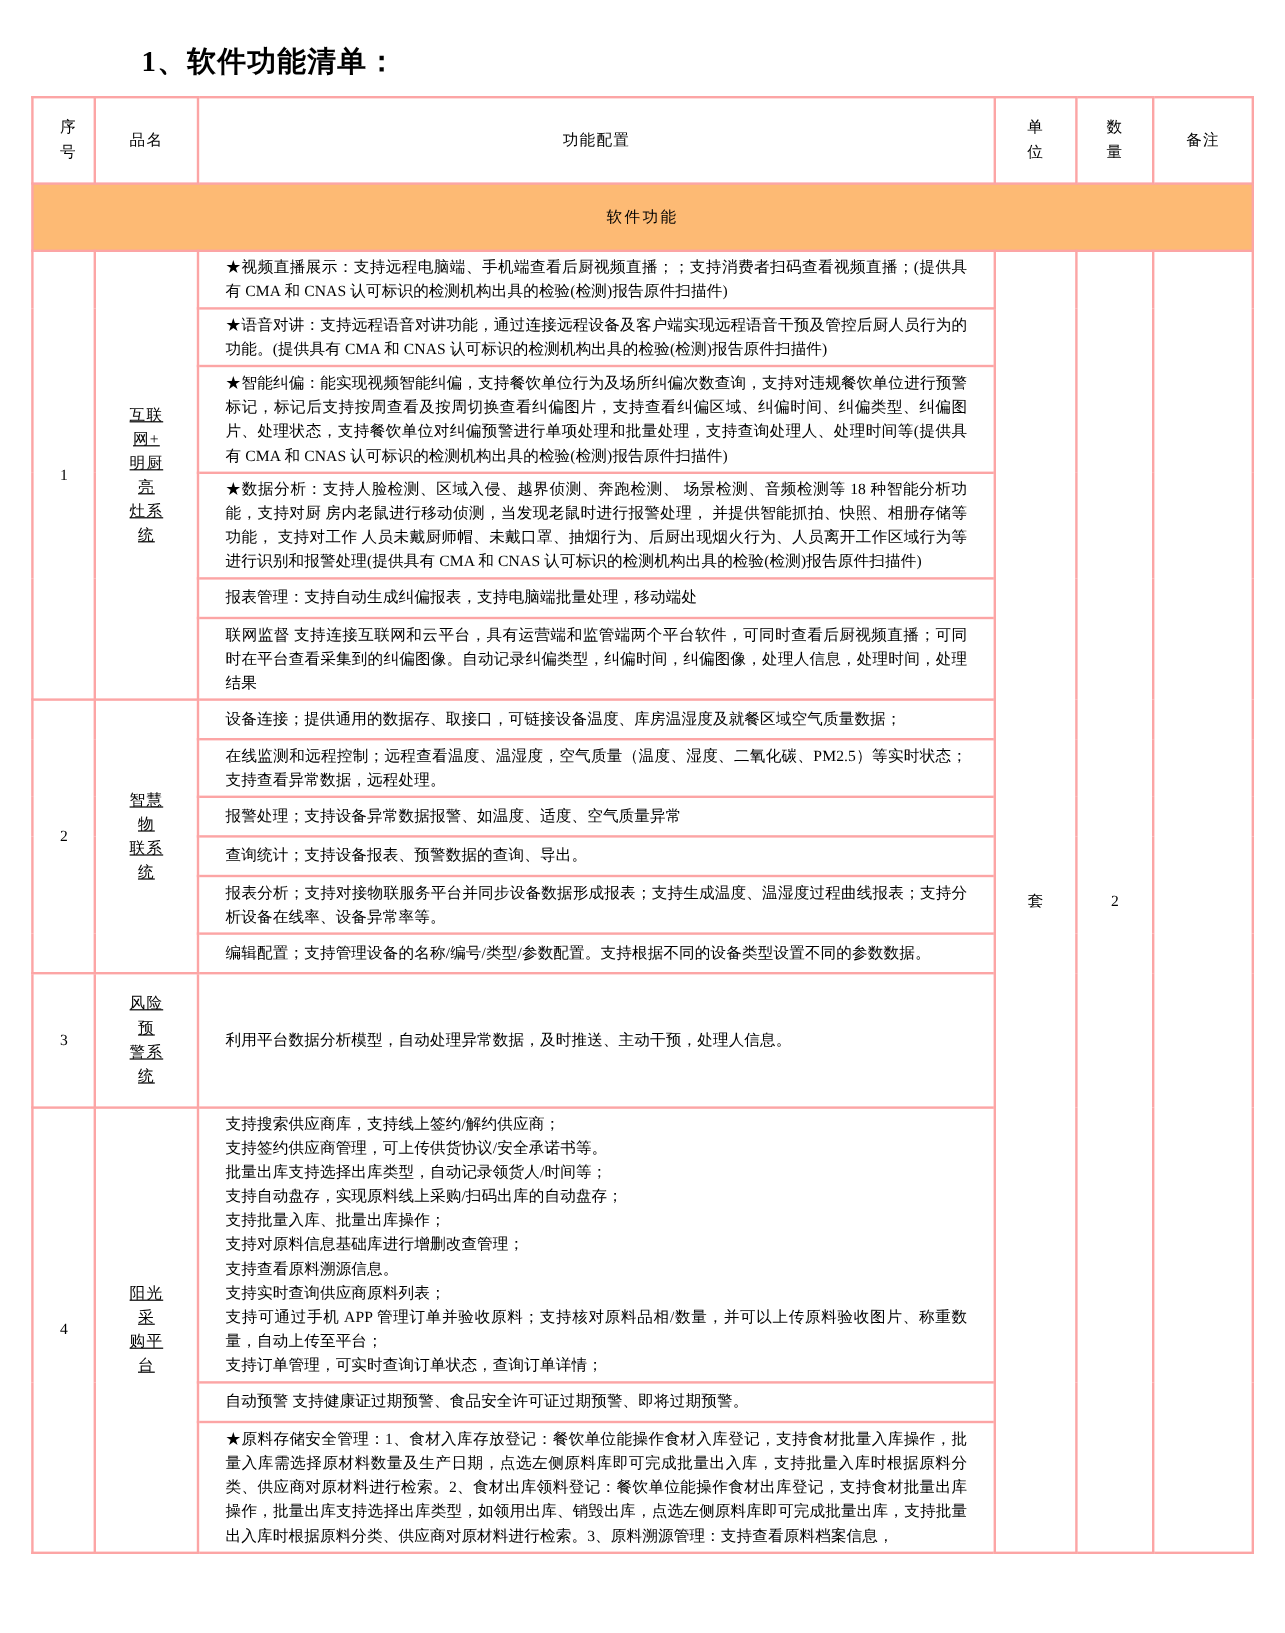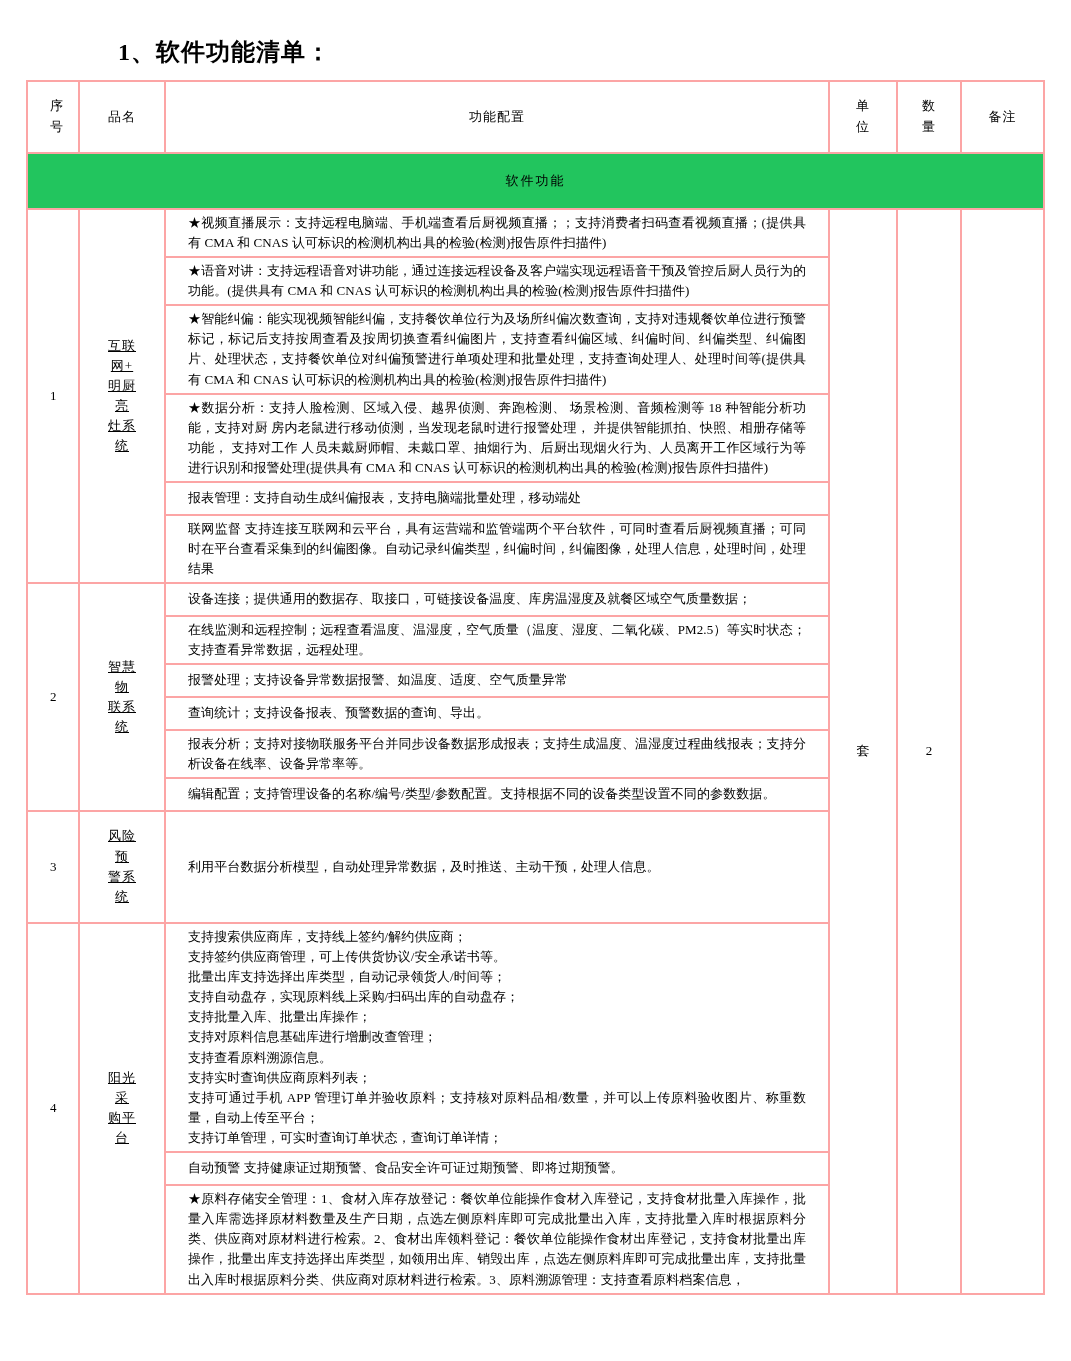--- a/index.html
+++ b/index.html
@@ -53,21 +53,21 @@
   .col-remark{width:83px;}
 
   thead th{
     text-align:center;
     font-size:14px;
     font-weight:400;
     height:64px;
     letter-spacing:1px;
   }
   .banner td{
-    background:#22c55e;
+    background:#fdba74;
     text-align:center;
     height:48px;
     font-size:14px;
     letter-spacing:2px;
   }
   td.ctr{text-align:center;}
   td.namecell{
     text-align:center;
     font-size:13px;
     line-height:3.1;

